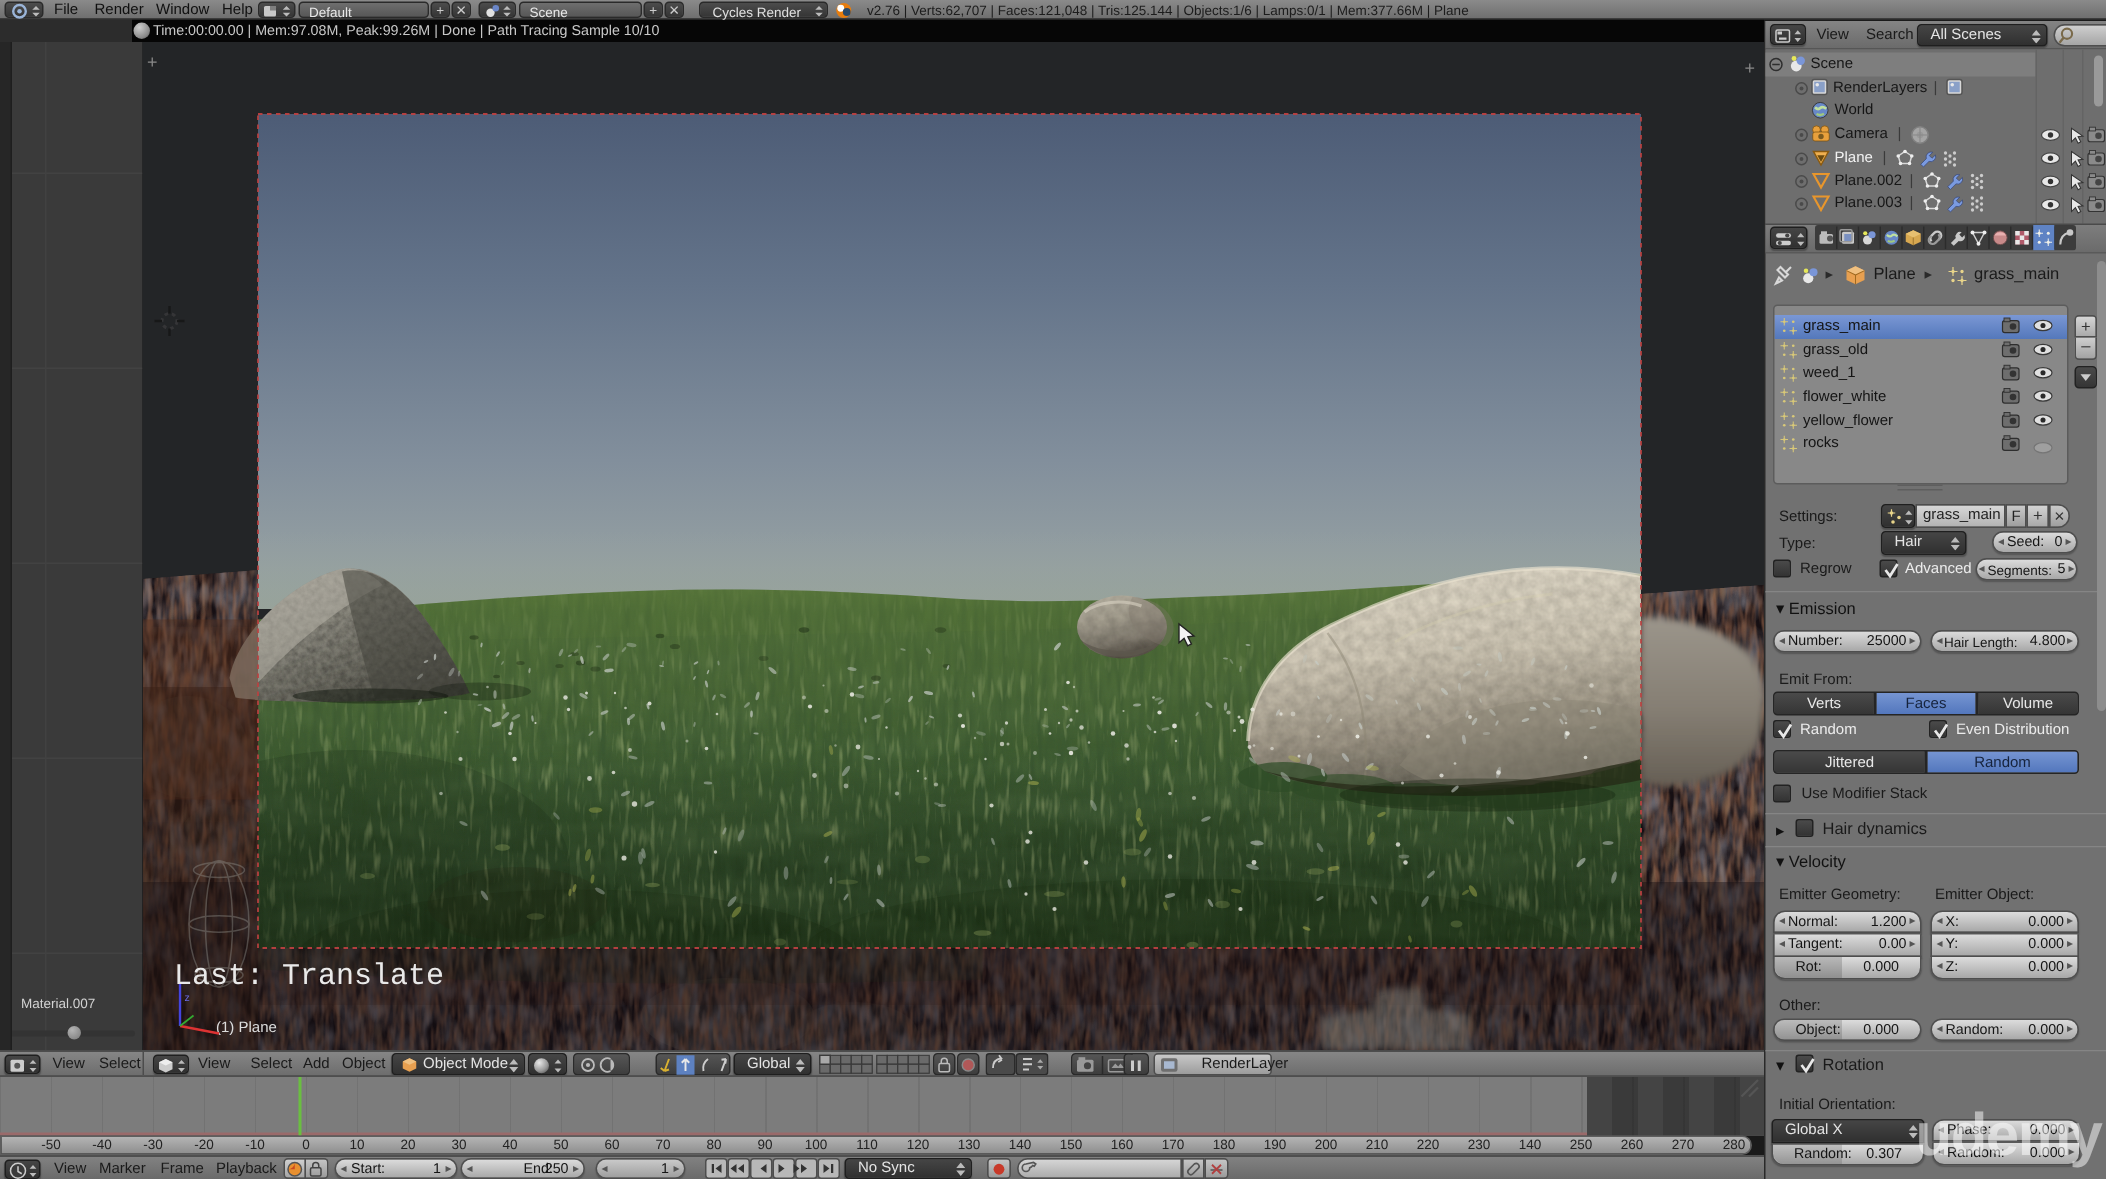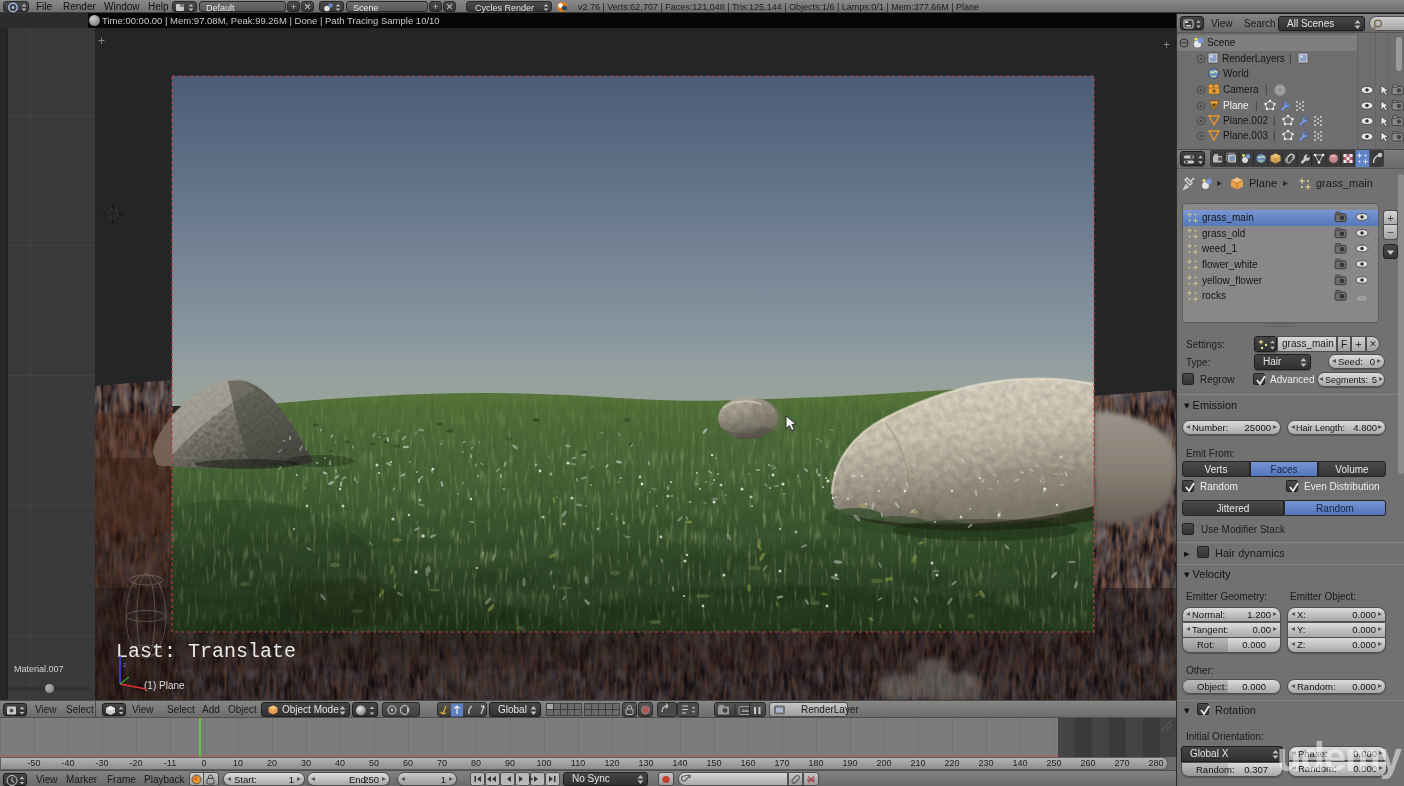--- a/index.html
+++ b/index.html
@@ -15,21 +15,21 @@
 #leftstats{left:0;top:13px;width:88px;height:15px;background:#2c2c2c;}
 
 #leftpanel{left:0;top:28px;width:95px;height:672px;background:#3a3a3a;}
 #leftstrip{left:0;top:28px;width:8px;height:672px;background:#262626;border-right:1px solid #1e1e1e;}
 
 #viewport{left:95px;top:28px;width:1081px;height:672px;background:#232425;overflow:hidden;}
 
 #rightpanel{left:1176px;top:14px;width:228px;height:772px;background:#717171;border-left:1px solid #2a2a2a;}
 
 #vpheader{left:0;top:700px;width:1176px;height:17px;background:linear-gradient(#868686,#6d6d6d);border-top:1px solid #4a4a4a;}
-#timeline{left:0;top:717px;width:1176px;height:53px;background:#6b6b6b;}
+#timeline{left:0;top:717px;width:1176px;height:37px;background:#6b6b6b;}
 #tlheader{left:0;top:770px;width:1176px;height:16px;background:linear-gradient(#828282,#6a6a6a);border-top:1px solid #4f4f4f;}
 
 .nf{position:absolute;background:linear-gradient(#dcdcdc,#a8a8a8);border:1px solid #4e4e4e;border-radius:8px;color:#151515;font-size:9.5px;height:15px;box-shadow:0 1px 1px rgba(0,0,0,0.25);}
 .nf .lab{position:absolute;left:12px;top:1px;}
 .nf .val{position:absolute;right:12px;top:1px;}
 .nf .la{position:absolute;left:3px;top:1px;color:#555;font-size:8px;}
 .nf .ra{position:absolute;right:3px;top:1px;color:#555;font-size:8px;}
 .dd{position:absolute;background:linear-gradient(#454545,#303030);border:1px solid #1f1f1f;border-radius:3px;color:#e4e4e4;font-size:10px;height:16px;box-shadow:0 1px 1px rgba(0,0,0,0.3);}
 .dd .lab{position:absolute;left:8px;top:1px;}
 .updn{position:absolute;right:3px;top:3px;width:7px;height:9px;}
@@ -1325,21 +1325,21 @@
     <svg class="abs" style="left:1157px;top:2px;" width="16" height="16">
         <path d="M15 1L4 12M15 6L9 12" stroke="#555" stroke-width="1.5"></path>
       </svg>
 
     <div class="abs" style="left:0;top:40px;width:1168px;height:13px;background:linear-gradient(#b4b4b4,#8e8e8e);border:1px solid #5e5e5e;border-radius:0 7px 7px 0;"></div>
     <div id="tnums" class="abs" style="left:0;top:41px;width:1176px;height:12px;color:#222;font-size:9px;">
         <span class="abs" style="left:34px;top:0;transform:translateX(-50%);">-50</span>
         <span class="abs" style="left:68px;top:0;transform:translateX(-50%);">-40</span>
         <span class="abs" style="left:102px;top:0;transform:translateX(-50%);">-30</span>
         <span class="abs" style="left:136px;top:0;transform:translateX(-50%);">-20</span>
-        <span class="abs" style="left:170px;top:0;transform:translateX(-50%);">-11</span>
+        <span class="abs" style="left:170px;top:0;transform:translateX(-50%);">-10</span>
         <span class="abs" style="left:204px;top:0;transform:translateX(-50%);">0</span>
         <span class="abs" style="left:238px;top:0;transform:translateX(-50%);">10</span>
         <span class="abs" style="left:272px;top:0;transform:translateX(-50%);">20</span>
         <span class="abs" style="left:306px;top:0;transform:translateX(-50%);">30</span>
         <span class="abs" style="left:340px;top:0;transform:translateX(-50%);">40</span>
         <span class="abs" style="left:374px;top:0;transform:translateX(-50%);">50</span>
         <span class="abs" style="left:408px;top:0;transform:translateX(-50%);">60</span>
         <span class="abs" style="left:442px;top:0;transform:translateX(-50%);">70</span>
         <span class="abs" style="left:476px;top:0;transform:translateX(-50%);">80</span>
         <span class="abs" style="left:510px;top:0;transform:translateX(-50%);">90</span>

